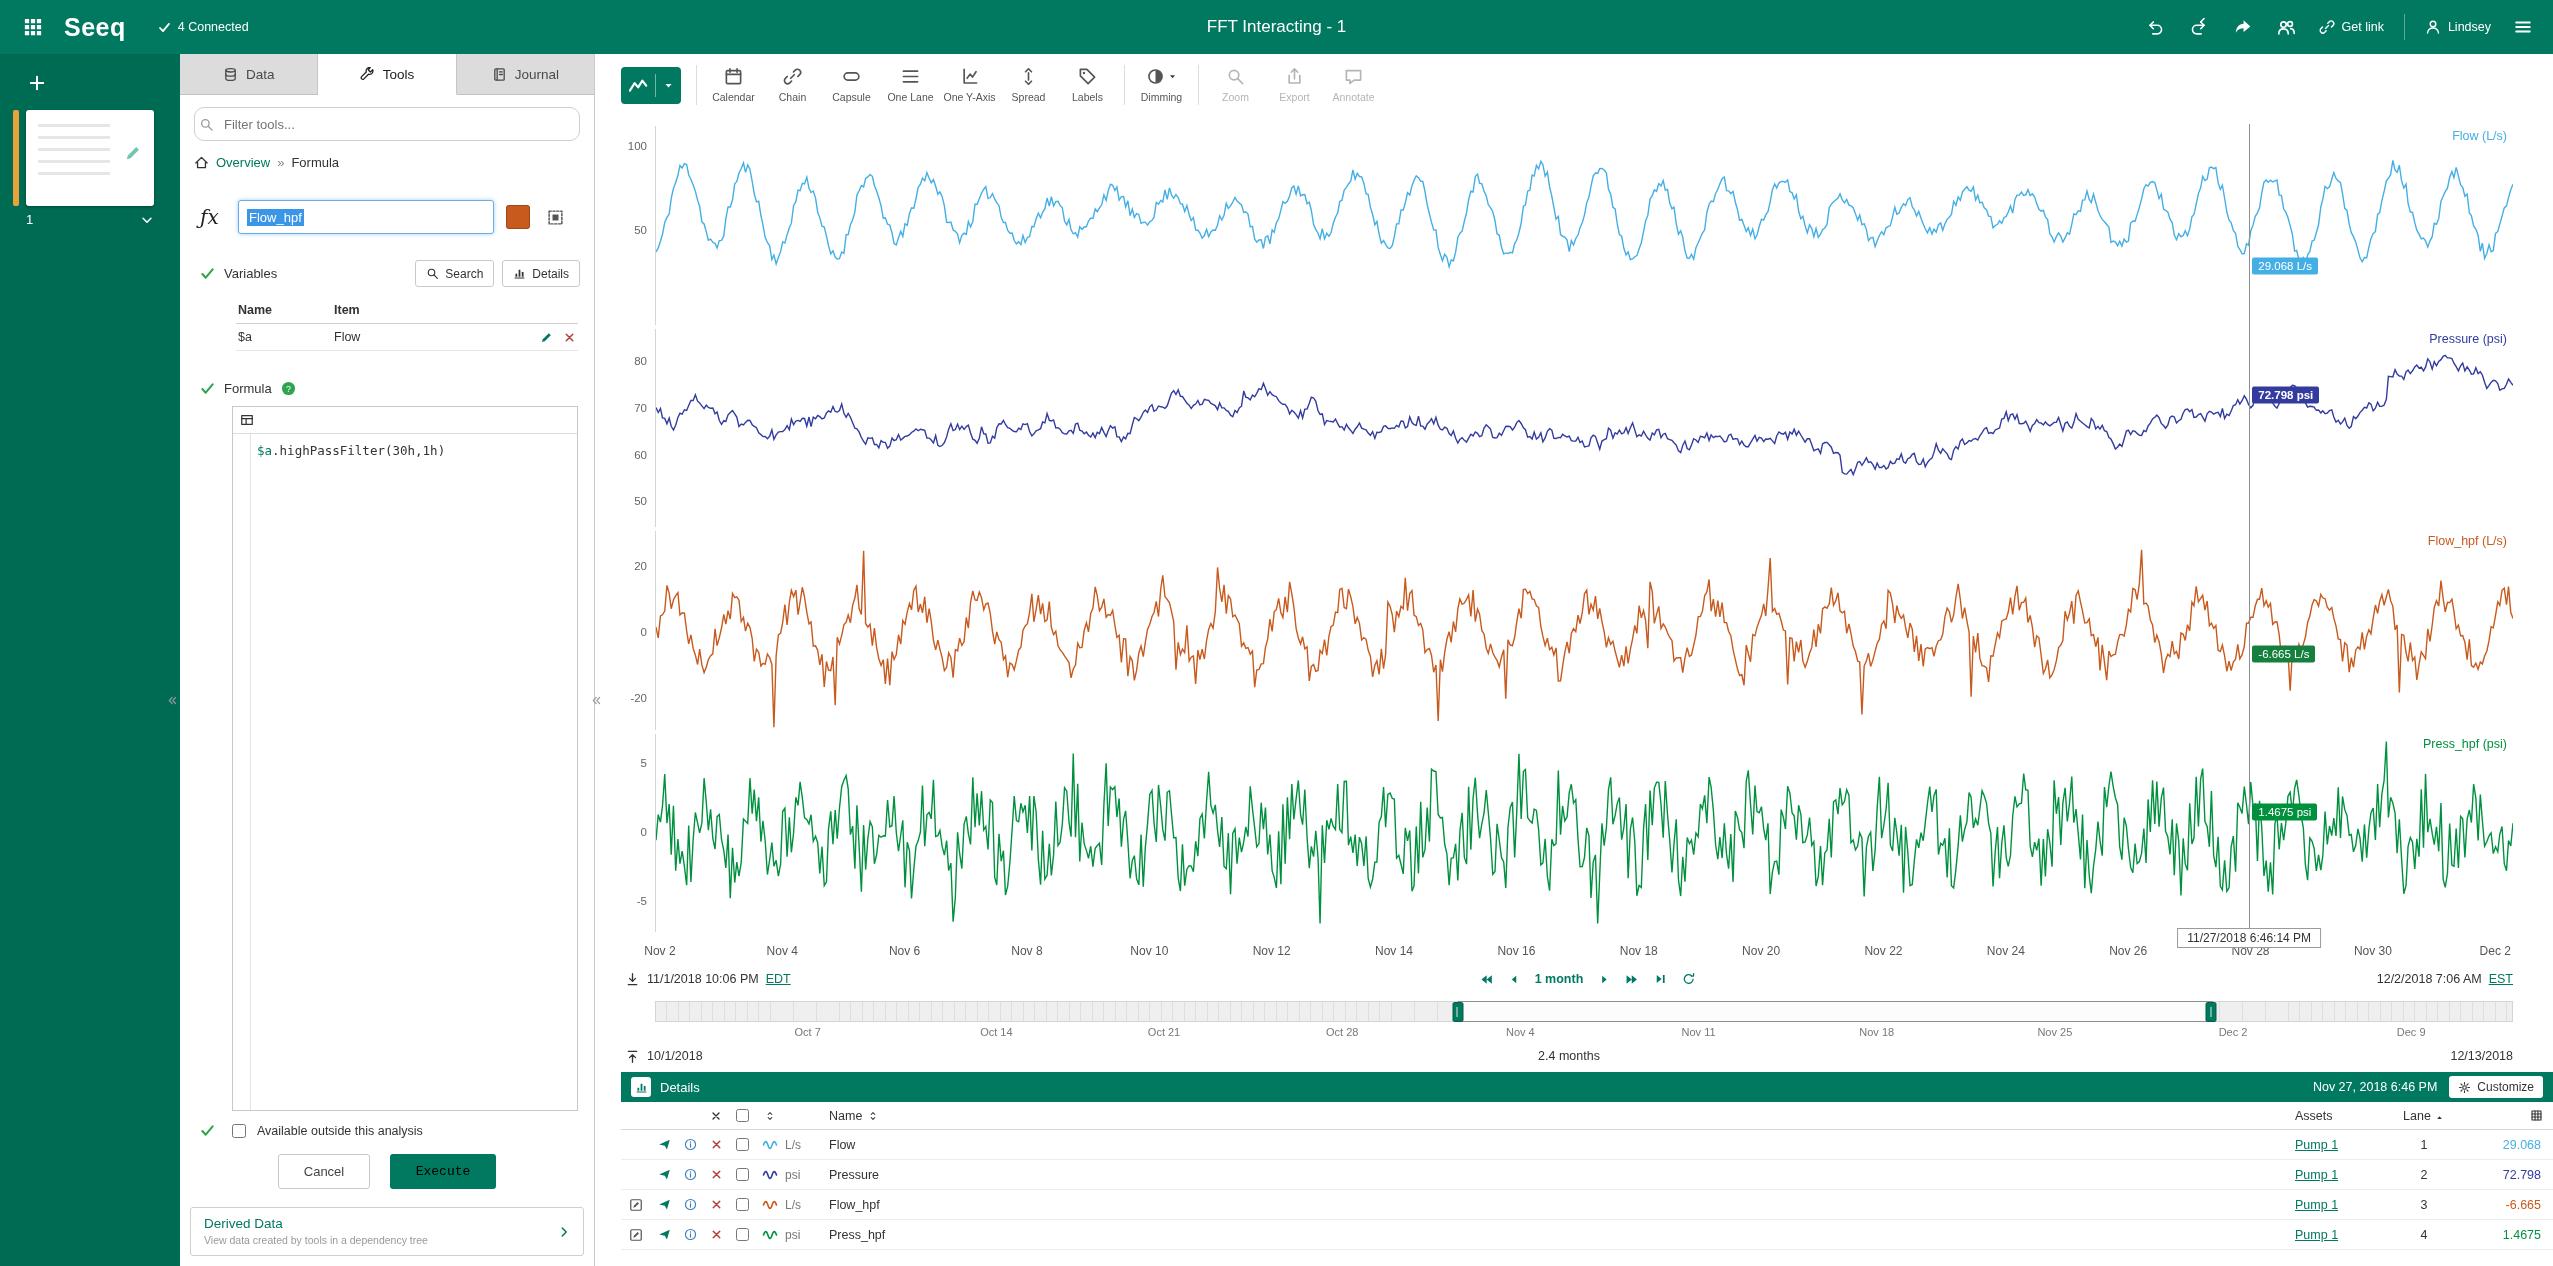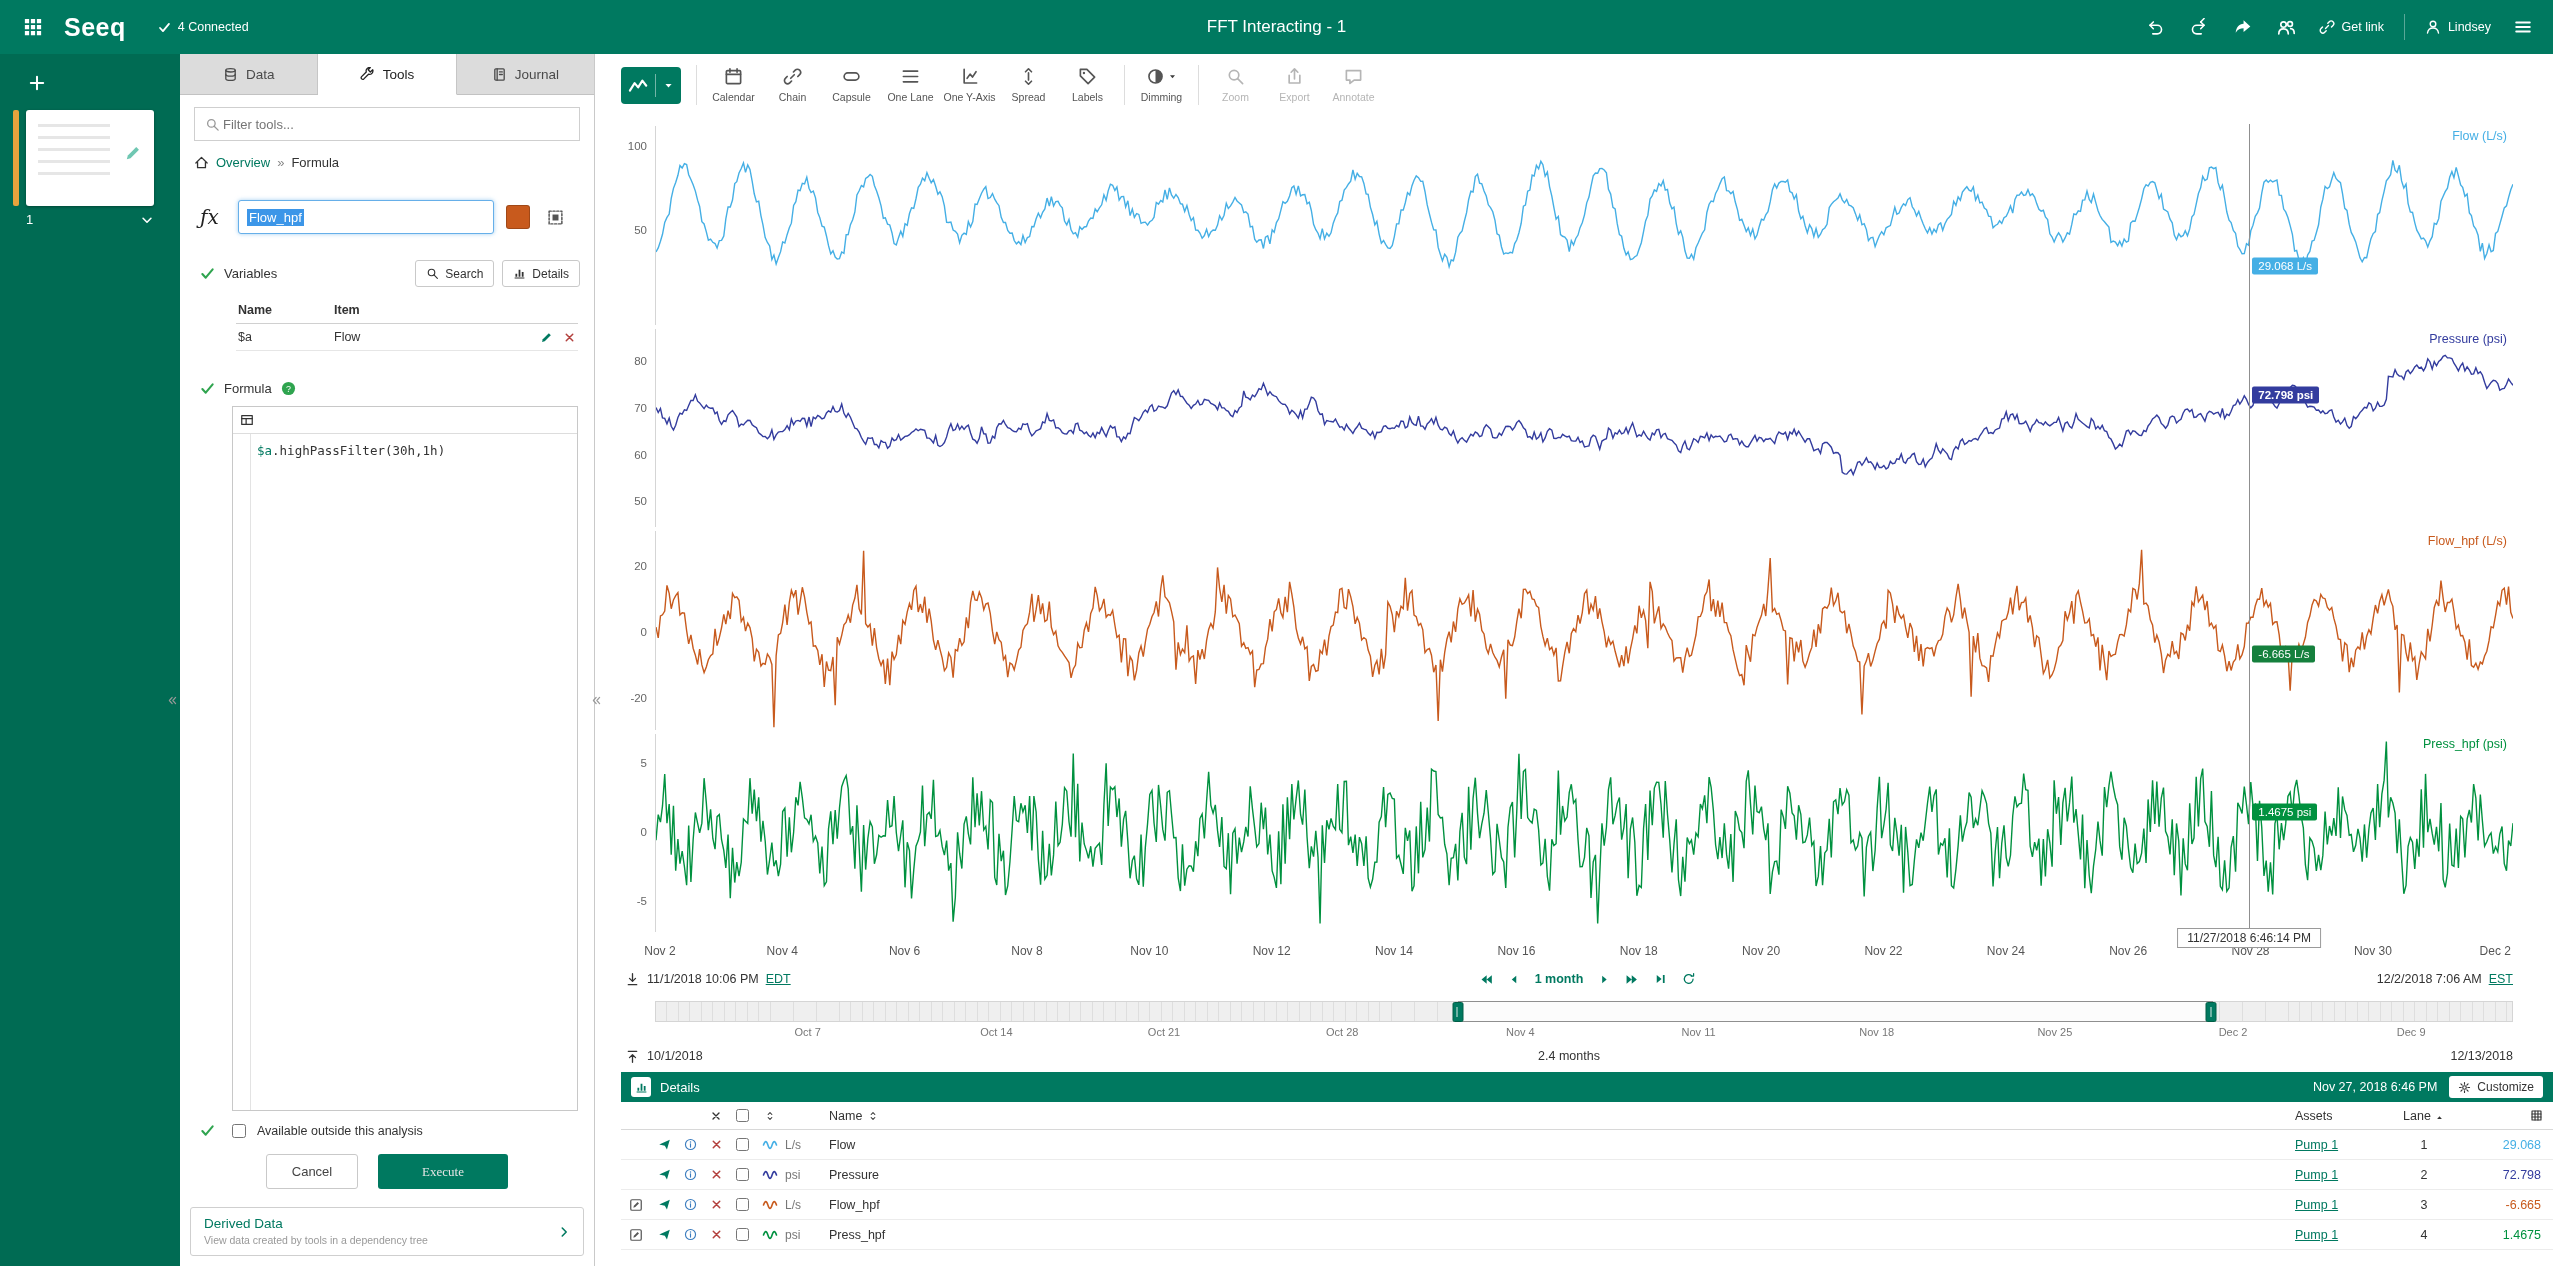--- a/index.html
+++ b/index.html
@@ -33,22 +33,22 @@
   .ws-foot{position:absolute;left:26px;top:158px;width:128px;display:flex;align-items:center;justify-content:space-between;font-size:13px}
 
   
   .panel{width:414px;flex:none;background:#fff;border-right:1px solid #c9c9c9;display:flex;flex-direction:column;min-height:0}
   .tabs{display:flex;flex:none;background:#d2d2d2;border-bottom:1px solid #c2c2c2}
   .tab{flex:1;height:40px;display:flex;align-items:center;justify-content:center;gap:8px;
        font-size:13.5px;color:#4a4a4a;background:#dcdcdc;border-right:1px solid #c6c6c6;cursor:pointer}
   .tab:last-child{border-right:none}
   .tab.active{background:#fff;color:#222;border-bottom:1px solid #fff;margin-bottom:-1px}
   .panel-body{flex:1;display:flex;flex-direction:column;min-height:0;padding-top:12px}
-  .searchbox{margin:0 14px;height:32px;border:1px solid #cfcfcf;border-radius:0;display:flex;align-items:center;
-             padding:0 10px;gap:1px;color:#999}
+  .searchbox{margin:0 14px;height:32px;border:1px solid #cfcfcf;border-radius:10px;display:flex;align-items:center;
+             padding:0 4px;gap:8px;color:#999}
   .searchbox input{border:none;outline:none;flex:1;font-size:13px;font-family:inherit;color:#333;background:transparent}
   .breadcrumb{display:flex;align-items:center;gap:7px;margin:14px 14px 0;font-size:13px}
   .bc-link{color:#007960;cursor:pointer}
   .bc-sep{color:#888}
   .bc-cur{color:#333}
 
   .tool-head{display:flex;align-items:center;gap:12px;margin:30px 14px 0 20px}
   .fx{font-family:"DejaVu Serif",serif;font-style:italic;font-size:20px;color:#222;width:26px;flex:none}
   .name-box{width:238px;height:32px;border:1px solid #66afe9;border-radius:3px;box-shadow:0 0 4px rgba(102,175,233,.6);
             display:flex;align-items:center;padding:0 8px;font-size:13px;background:#fff;cursor:text}
@@ -76,22 +76,22 @@
   .ed-top{height:26px;border-bottom:1px solid #ddd;display:flex;align-items:center;padding:0 7px;flex:none}
   .ed-body{flex:1;position:relative;padding:9px 8px 8px 24px;font-family:"DejaVu Sans Mono",monospace;font-size:12.5px;color:#333}
   .ed-gutter{position:absolute;left:17px;top:0;bottom:0;width:1px;background:#e3e3e3}
   .tok-var{color:#007960}
 
   .avail-row{display:flex;align-items:center;gap:9px;margin:12px 14px 0 20px;flex:none;font-size:12.5px}
   .avail-row input{width:14px;height:14px;margin:0 2px 0 8px}
   .actions{display:flex;justify-content:center;gap:20px;margin:16px 0 14px;flex:none}
   .btn-cancel{width:92px;height:35px;border:1px solid #c9c9c9;border-radius:3px;background:#fff;font-size:13px;color:#444;
               font-family:inherit;cursor:pointer}
-  .btn-exec{width:130px;height:35px;border:none;border-radius:3px;background:#007960;font-size:13px;color:#e5e5e5;
-            font-family:Liberation Serif, serif;cursor:pointer}
+  .btn-exec{width:106px;height:35px;border:none;border-radius:3px;background:#007960;font-size:13px;color:#000000;
+            font-family:Liberation Mono, monospace;cursor:pointer}
 
   .derived{flex:none;margin:4px 10px 10px;border:1px solid #cfcfcf;border-radius:3px;padding:8px 34px 9px 13px;position:relative;cursor:pointer}
   .derived-title{color:#007960;font-size:13.5px}
   .derived-sub{color:#999;font-size:10.5px;margin-top:3px}
   .derived-chev{position:absolute;right:12px;top:50%;transform:translateY(-50%);color:#007960}
 
   .handle{position:absolute;width:14px;height:32px;display:flex;align-items:center;justify-content:center;color:#999;z-index:5;cursor:pointer}
 
   
   .content{flex:1;min-width:0;display:flex;flex-direction:column;padding-left:26px;position:relative;background:#fff}

